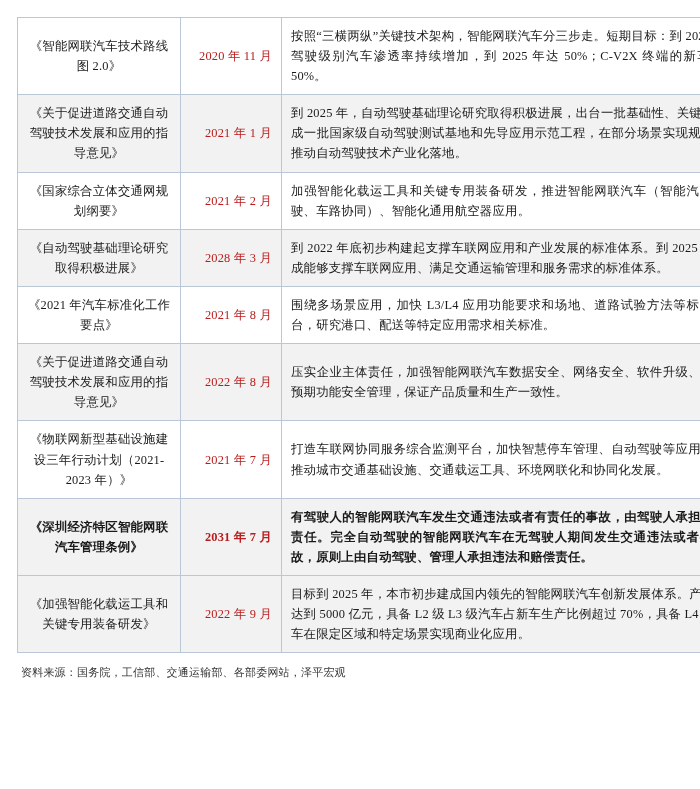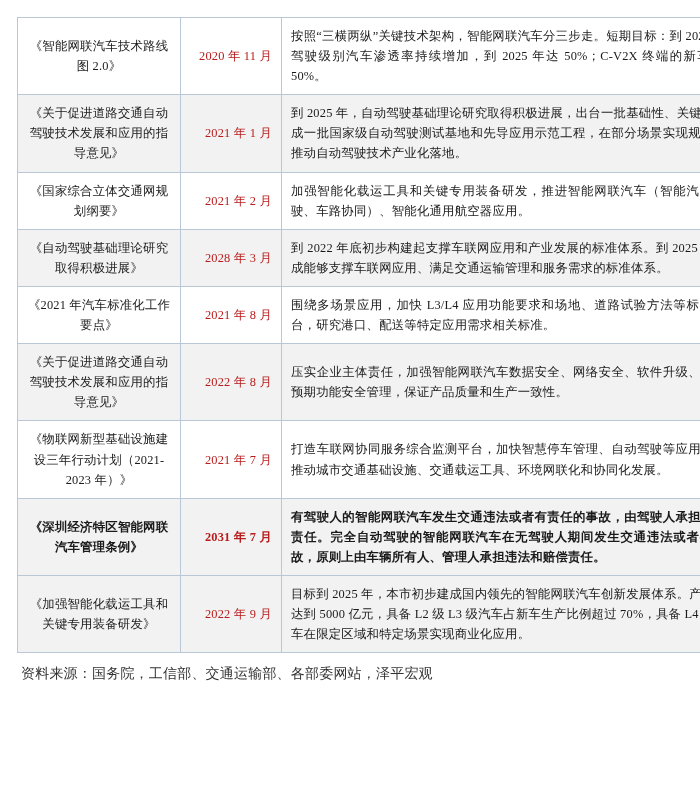--- a/index.html
+++ b/index.html
@@ -54,21 +54,21 @@
     font-weight: bold;
   }
   tr.shaded td {
     background: #f2f2f2;
   }
   .bold-inline {
     font-weight: bold;
   }
   .source-note {
     padding: 12px 4px 8px 4px;
-    font-size: 14px;
+    font-size: 11px;
     color: #333333;
     letter-spacing: 0.2px;
     font-family: Liberation Serif, serif;
   }
 </style>
 </head>
 <body>
 
 <div class="doc">
 
@@ -113,21 +113,21 @@
 
       <tr>
         <td class="col-policy">《物联网新型基础设施建设三年行动计划（2021-2023 年）》</td>
         <td class="col-date">2021 年 7 月</td>
         <td class="col-content">打造车联网协同服务综合监测平台，加快智慧停车管理、自动驾驶等应用场景建设，推动城市交通基础设施、交通载运工具、环境网联化和协同化发展。</td>
       </tr>
 
       <tr class="highlight">
         <td class="col-policy">《深圳经济特区智能网联汽车管理条例》</td>
         <td class="col-date">2031 年 7 月</td>
-        <td class="col-content" id="rich-content-7"><span>有驾驶人的智能网联汽车发生交通违法或者有责任的事故，</span><span class="bold-inline">由驾驶人承担违法和赔偿责任。</span><span>完全自动驾驶的智能网联汽车在无驾驶人期间发生交通违法或者有责任的事故，原则上由</span><span class="bold-inline">车辆所有人、管理人承担违法和赔偿责任。</span></td>
+        <td class="col-content" id="rich-content-7"><span>有驾驶人的智能网联汽车发生交通违法或者有责任的事故，</span><span class="bold-inline">由驾驶人承担违法和赔偿责任。</span><span>完全自动驾驶的智能网联汽车在无驾驶人期间发生交通违法或者有责任的事故，原则上由</span><span class="bold-inline">自动驾驶、管理人承担违法和赔偿责任。</span></td>
       </tr>
 
       <tr class="shaded">
         <td class="col-policy">《加强智能化载运工具和关键专用装备研发》</td>
         <td class="col-date">2022 年 9 月</td>
         <td class="col-content">目标到 2025 年，本市初步建成国内领先的智能网联汽车创新发展体系。产业规模力争达到 5000 亿元，具备 L2 级 L3 级汽车占新车生产比例超过 70%，具备 L4 级及以上汽车在限定区域和特定场景实现商业化应用。</td>
       </tr>
 
     </tbody>
   </table>

